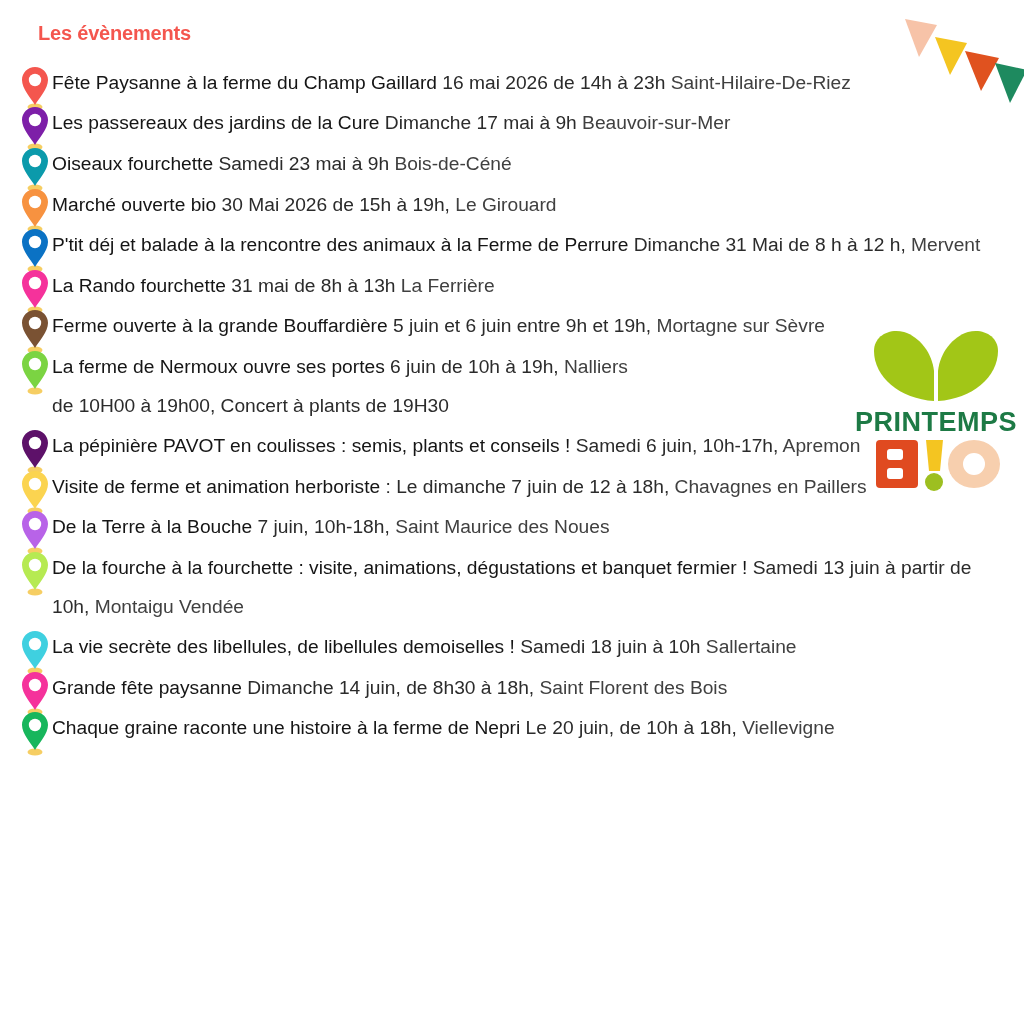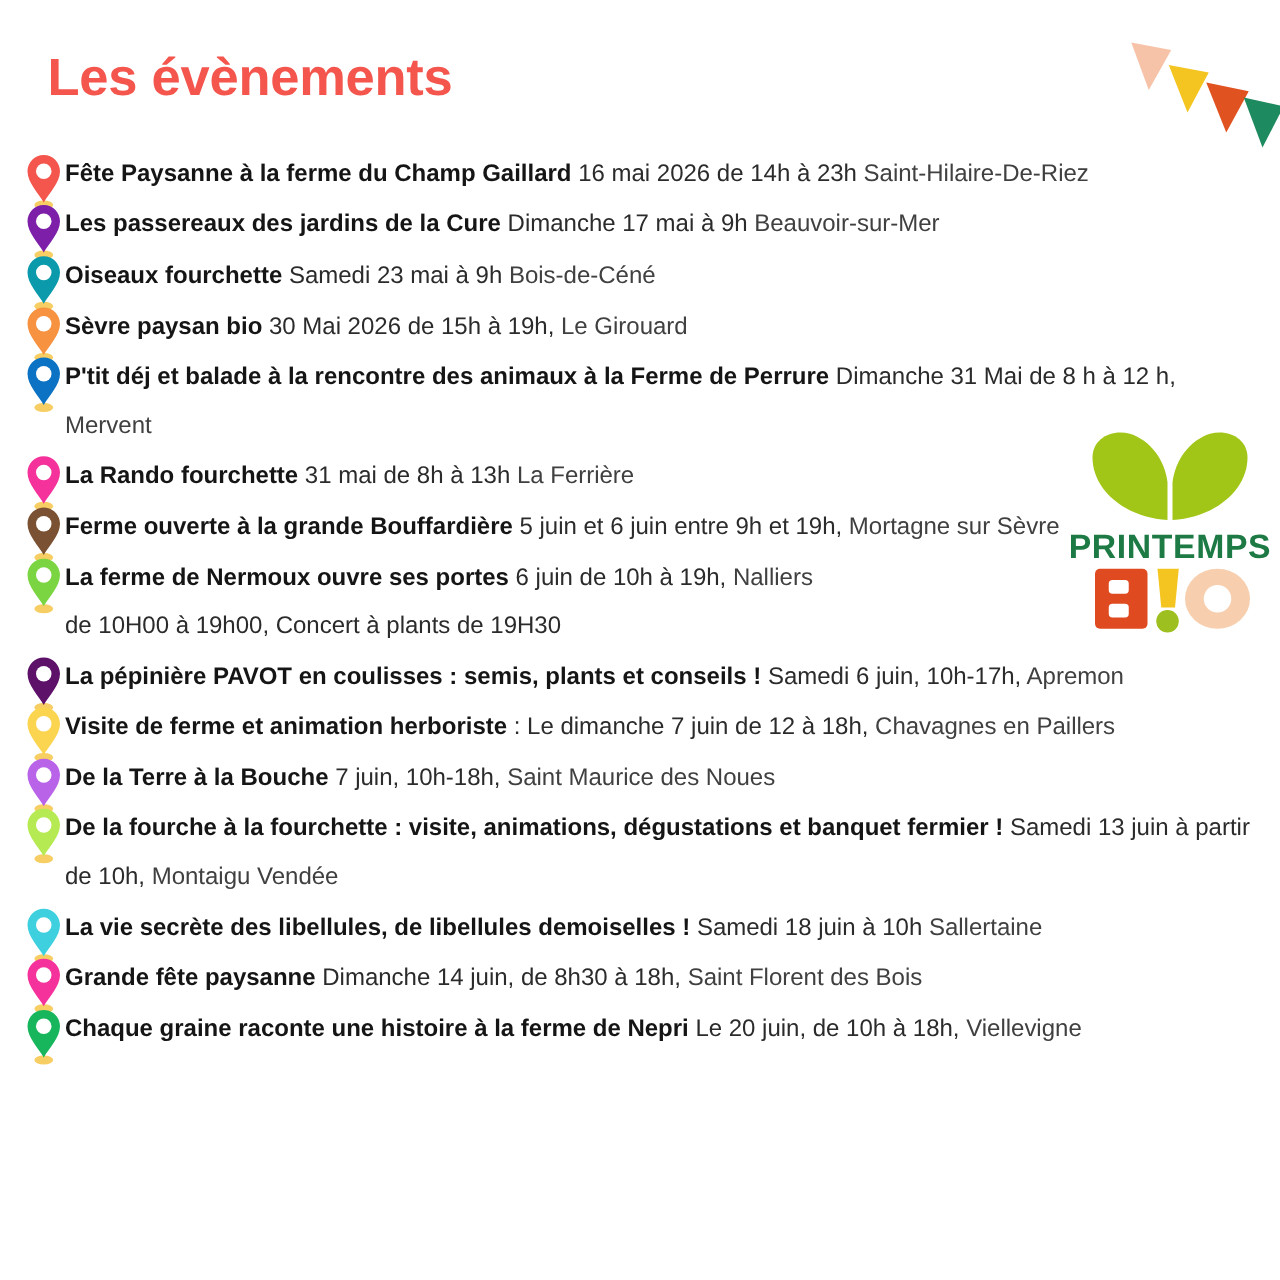--- a/index.html
+++ b/index.html
@@ -39,21 +39,21 @@
     left: 846px;
     top: 296px;
     width: 180px;
     height: 195px;
     pointer-events: none;
   }
 
   
   .title {
     color: #f4564e;
-    font-size: 42px;
+    font-size: 20px;
     font-weight: bold;
     letter-spacing: -0.2px;
     padding: 8px 0 4px 38px;
     line-height: 1.25;
     white-space: nowrap;
   }
 
   
   .events {
     padding: 0;
@@ -78,21 +78,21 @@
   }
 
   .event-text {
     font-size: 19.2px;
     line-height: 38.6px;
     color: #231f20;
     word-spacing: 0px;
   }
 
   .ev-name {
-    font-weight: bold;
+    font-weight: normal;
     color: #151515;
   }
 
   .ev-detail {
     font-weight: normal;
     color: #2b2b2b;
   }
 
   .ev-place {
     font-weight: normal;
@@ -169,21 +169,21 @@
           <circle cx="15" cy="14" r="6.2" fill="#ffffff"></circle>
         </svg>
         <div class="event-text"><span class="ev-name">Oiseaux fourchette</span><span class="ev-detail"> Samedi 23 mai à 9h </span><span class="ev-place">Bois-de-Céné</span></div>
       </li>
       <li class="event">
         <svg class="pin" viewBox="0 0 30 46">
           <ellipse cx="15" cy="41" rx="7.5" ry="3.6" fill="#f6ce63"></ellipse>
           <path d="M15 1 C7.8 1 2 6.8 2 14 C2 23 11 32 15 39 C19 32 28 23 28 14 C28 6.8 22.2 1 15 1 Z" fill="#f79240"></path>
           <circle cx="15" cy="14" r="6.2" fill="#ffffff"></circle>
         </svg>
-        <div class="event-text"><span class="ev-name">Sèvre paysan bio</span><span class="ev-detail"> 30 Mai 2026 de 15h à 19h, </span><span class="ev-place">Le Girouard</span></div>
+        <div class="event-text"><span class="ev-name">Marché ouverte bio</span><span class="ev-detail"> 30 Mai 2026 de 15h à 19h, </span><span class="ev-place">Le Girouard</span></div>
       </li>
       <li class="event">
         <svg class="pin" viewBox="0 0 30 46">
           <ellipse cx="15" cy="41" rx="7.5" ry="3.6" fill="#f6ce63"></ellipse>
           <path d="M15 1 C7.8 1 2 6.8 2 14 C2 23 11 32 15 39 C19 32 28 23 28 14 C28 6.8 22.2 1 15 1 Z" fill="#0b72c4"></path>
           <circle cx="15" cy="14" r="6.2" fill="#ffffff"></circle>
         </svg>
         <div class="event-text"><span class="ev-name">P'tit déj et balade à la rencontre des animaux à la Ferme de Perrure</span><span class="ev-detail"> Dimanche 31 Mai de 8 h à 12 h, </span><span class="ev-place">Mervent</span></div>
       </li>
       <li class="event">

